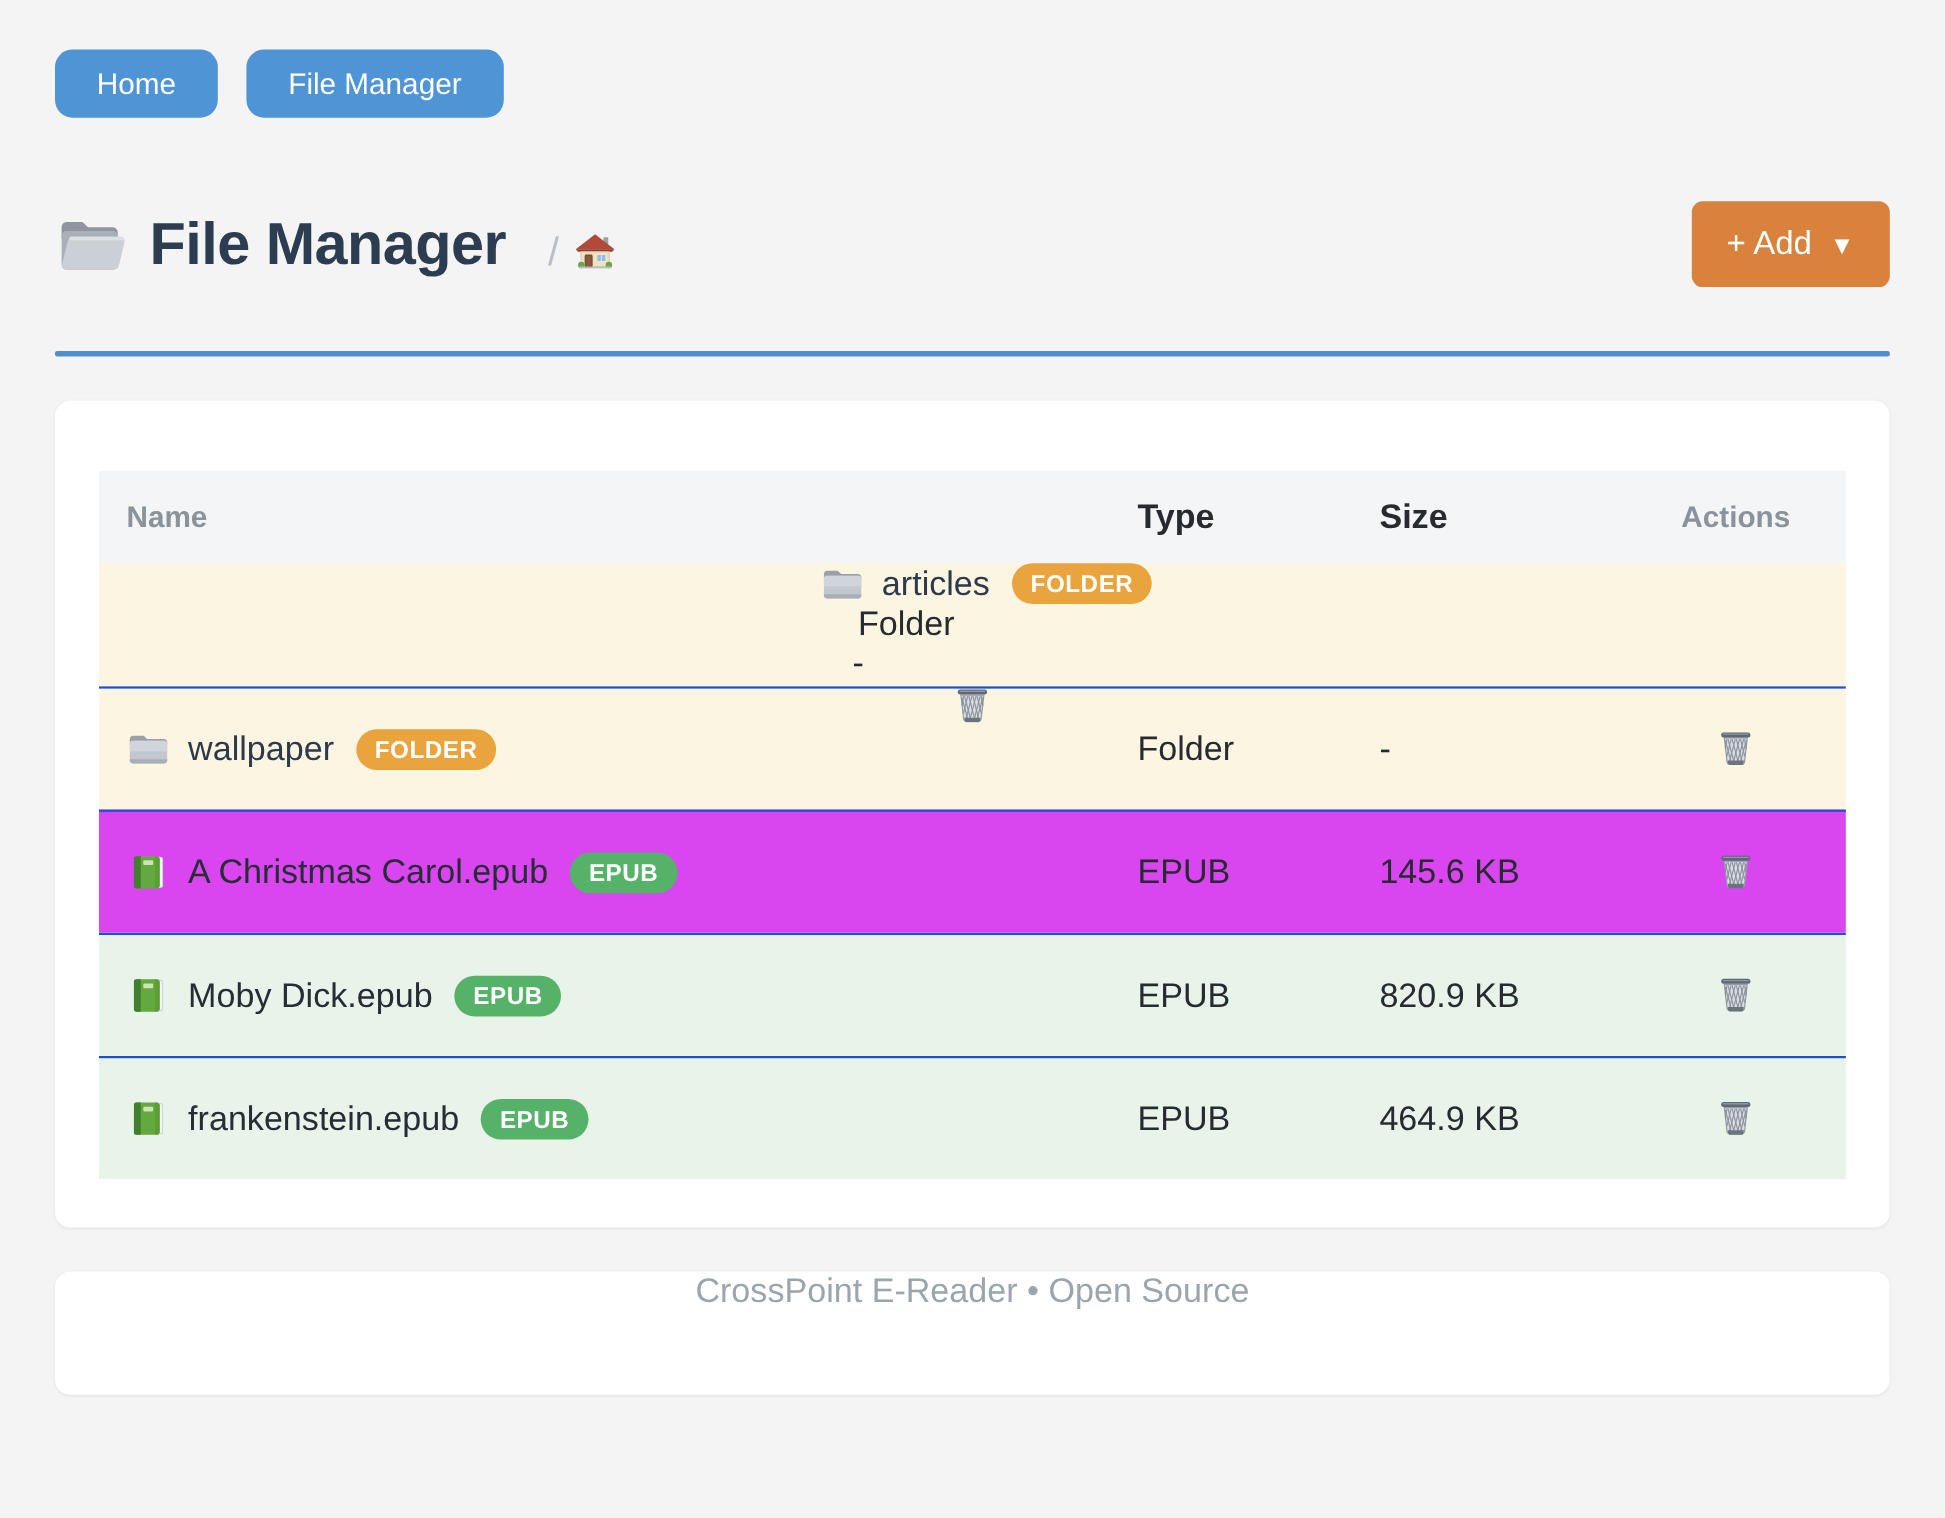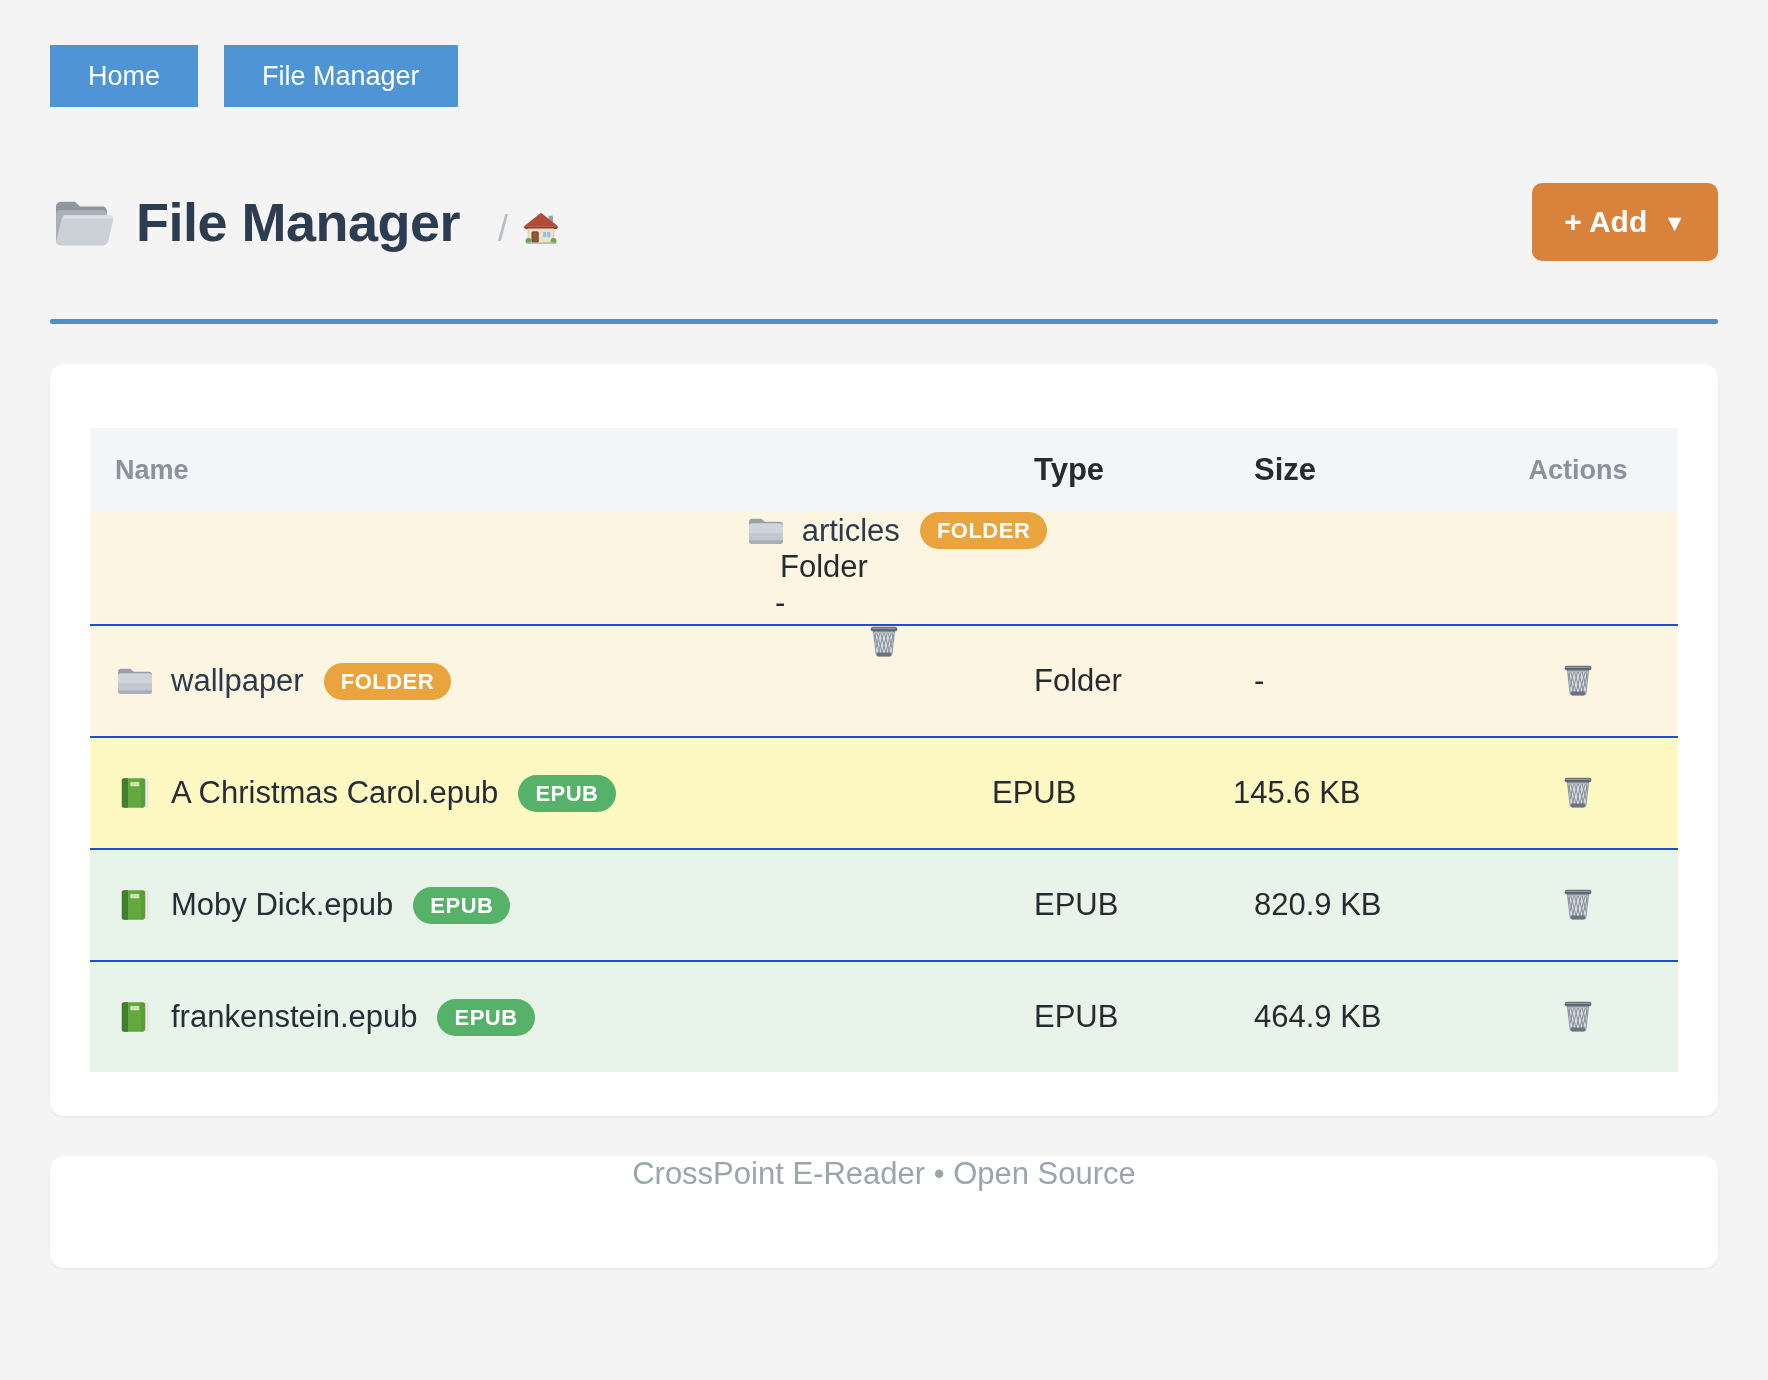--- a/index.html
+++ b/index.html
@@ -11,38 +11,38 @@
   }
   .page { width:1768px; height:1380px; padding:45px 50px 0 50px; }
 
   
   .nav { display:flex; gap:26px; }
   .nav-btn {
     border:none; cursor:pointer;
     background:#4f94d4; color:#fff;
     font-family:inherit; font-size:27px;
     height:62px; padding:0 38px;
-    border-radius:0;
+    border-radius:16px;
     display:flex; align-items:center; justify-content:center;
   }
 
   
   .page-header { margin-top:75px; height:80px; display:flex; align-items:center; }
   .title-wrap { display:flex; align-items:center; gap:20px; flex:1; }
   .title-icon { width:66px; height:58px; display:inline-flex; }
   .title-icon svg { width:100%; height:100%; }
   .page-title { font-size:54px; font-weight:700; color:#2c3c51; letter-spacing:-0.5px; }
   .crumb { display:flex; align-items:center; gap:14px; margin-left:18px; margin-top:14px; }
   .crumb-sep { font-size:36px; color:#b9bfc6; font-weight:400; }
   .crumb-home { width:38px; height:38px; display:inline-flex; cursor:pointer; }
   .crumb-home svg { width:100%; height:100%; }
   .add-btn {
     border:none; cursor:pointer;
     background:#d9823c; color:#fff;
-    font-family:inherit; font-size:30px; font-weight:700;
+    font-family:inherit; font-size:30px; font-weight:400;
     height:78px; padding:0 32px;
     border-radius:10px;
     display:flex; align-items:center; gap:16px;
   }
   .add-caret { font-size:23px; line-height:1; transform:translateY(1px); }
 
   
   .divider { margin-top:57px; height:5px; background:#4e90cc; border-radius:2px; }
 
   
@@ -207,21 +207,21 @@
                       <path d="M27 14 L21.5 34.5 M24.5 12.5 L18.5 35.5 M20.5 12.5 L14.5 35.5 M16.5 12.5 L11 34 M12.5 12.5 L8.5 29 M8.5 12.5 L7 22"></path>
                     </g>
                     <rect x="3" y="6.2" width="28" height="4.8" rx="2.4" fill="#5f6873"></rect>
                     <rect x="4.6" y="7.2" width="24.8" height="1.3" rx="0.6" fill="#98a2ad" opacity="0.8"></rect>
                     <path d="M9.3 33.2h15.4l-.3 2.6c-.2 1.1-1 1.7-2.1 1.7H11.7c-1.1 0-1.9-.6-2.1-1.7z" fill="#6a7380"></path>
                   </svg>
                 </span>
       </button>
     </div>
   </div>
-          <div class="trow row-file" style="background: #fef9c3; gap: 21px;">
+          <div class="trow row-file" style="background: #d946ef;">
     <div class="c-name">
       <span class="cell-icon">
                 <svg viewBox="0 0 34 38" xmlns="http://www.w3.org/2000/svg">
                   <rect x="8" y="4.5" width="22.5" height="29" rx="2" fill="#f3f4f5" stroke="#cfd3d6" stroke-width="1"></rect>
                   <path d="M5 3.5h19.8c1.7 0 3 1.3 3 3v25c0 1.7-1.3 3-3 3H5z" fill="#63a93f"></path>
                   <path d="M5 3.5h4.6v31H5c-1.1 0-2-.9-2-2v-27c0-1.1.9-2 2-2z" fill="#417f2f"></path>
                   <rect x="12" y="7.5" width="9.5" height="4.5" rx="1" fill="#d9e6bd" opacity="0.92"></rect>
                   <path d="M24.8 3.5c1.7 0 3 1.3 3 3v25c0 1.7-1.3 3-3 3h-1.6v-31z" fill="#56982f" opacity="0.6"></path>
                 </svg>
               </span>

